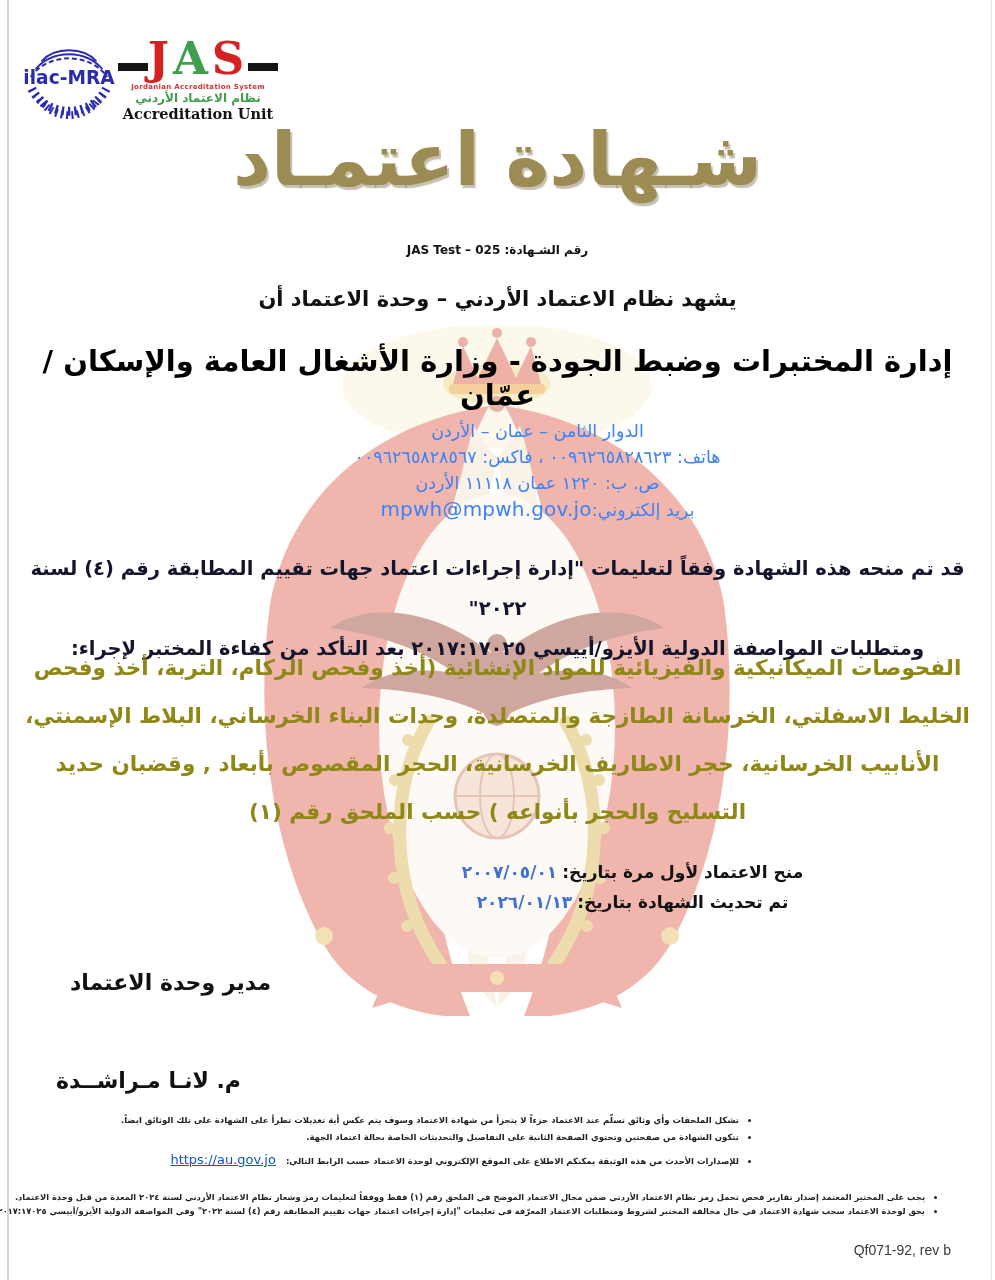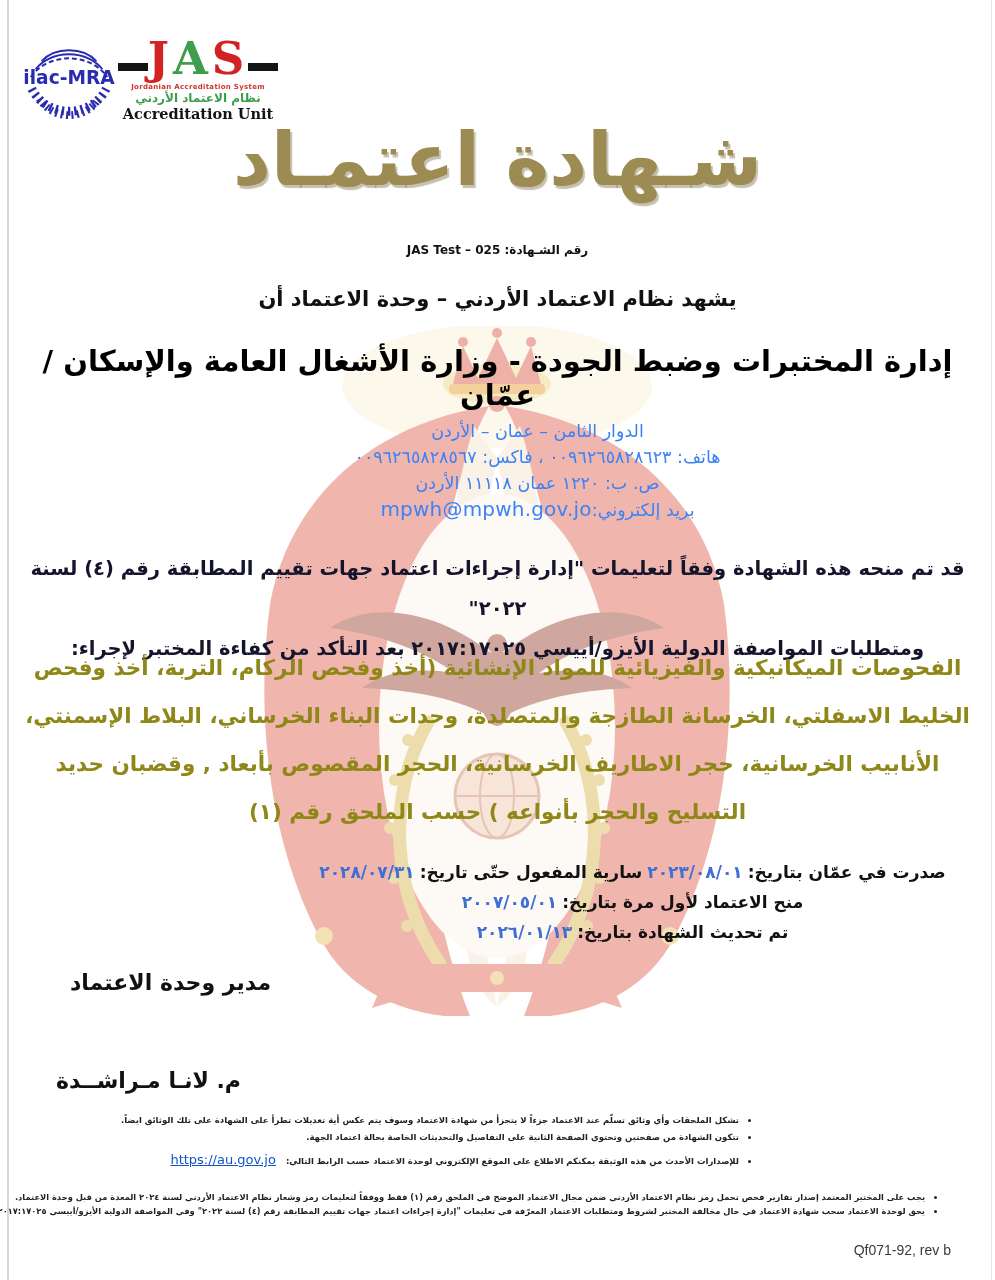--- a/index.html
+++ b/index.html
@@ -176,23 +176,20 @@
 
   <div class="scope">
     <div>الفحوصات الميكانيكية والفيزيائية للمواد الإنشائية (أخذ وفحص الركام، التربة، أخذ وفحص</div>
     <div>الخليط الاسفلتي، الخرسانة الطازجة والمتصلدة، وحدات البناء الخرساني، البلاط الإسمنتي،</div>
     <div>الأنابيب الخرسانية، حجر الاطاريف الخرسانية، الحجر المقصوص بأبعاد , وقضبان حديد</div>
     <div>التسليح والحجر بأنواعه ) حسب الملحق رقم (١)</div>
   </div>
 
   <div class="dates">
     <div>
-      <span>صدرت في عمّان بتاريخ:</span><span class="date-val">٢٠٢٣/٠٨/٠١</span><span>سارية المفعول حتّى تاريخ:</span><span class="date-val">٢٠٢٨/٠٧/٣١</span>
-    </div>
-    <div>
       <span>منح الاعتماد لأول مرة بتاريخ:</span><span class="date-val">٢٠٠٧/٠٥/٠١</span>
     </div>
     <div>
       <span>تم تحديث الشهادة بتاريخ:</span><span class="date-val">٢٠٢٦/٠١/١٣</span>
     </div>
   </div>
 
   <div class="role">مدير وحدة الاعتماد</div>
   <div class="sig-name">م. لانـا مـراشــدة</div>
 

